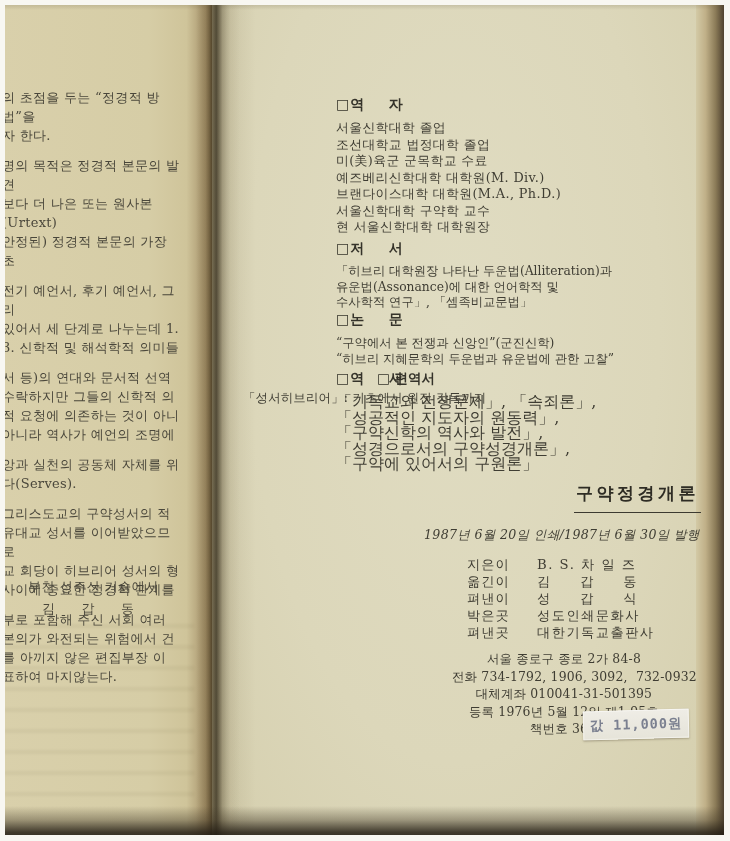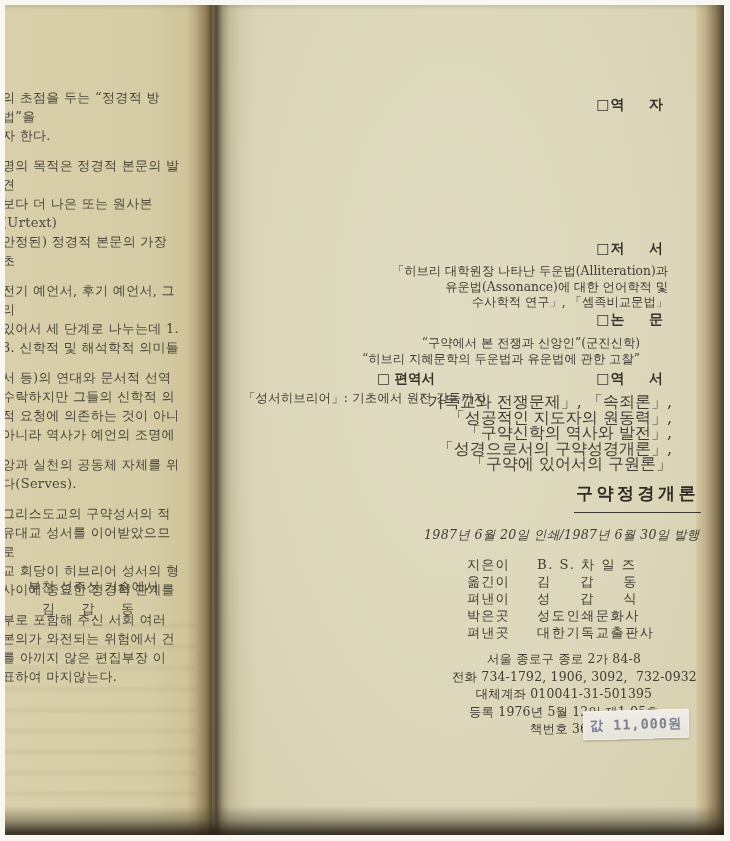--- a/index.html
+++ b/index.html
@@ -44,21 +44,21 @@
   .lp-sign{position:absolute;left:2px;top:578px;width:180px;z-index:5;font-size:13px;color:#4a473b;}
   .lp-sign .place{padding-left:26px;letter-spacing:.5px;}
   .lp-sign .name{padding-left:40px;margin-top:4px;white-space:pre;letter-spacing:2px;}
   .bleed{
     position:absolute;left:4px;top:618px;width:190px;height:190px;z-index:2;opacity:.5;
     background:repeating-linear-gradient(0deg,rgba(108,98,66,0) 0 12px,rgba(108,98,66,.14) 12px 16px,rgba(108,98,66,0) 16px 21px);
     filter:blur(1.2px);
   }
   
   .rp{position:absolute;z-index:5;}
-  .sec{width:336px;text-align:right;}
+  .sec{width:336px;text-align:left;}
   .sec-h{font-size:14px;font-weight:bold;letter-spacing:1px;white-space:pre;color:#35332a;padding-right:8px;}
   .sec-lines{margin-top:6px;}
   .sec1 .sec-lines div{font-size:12.8px;line-height:16.5px;white-space:pre;letter-spacing:.4px;}
   .sec2 .sec-lines div{font-size:12.3px;line-height:15.5px;white-space:pre;padding-right:4px;}
   .sec3 .sec-lines div{font-size:12.3px;line-height:16px;white-space:pre;padding-right:32px;}
   .sec5 .sec-lines div{font-size:16px;line-height:15.5px;white-space:pre;}
   .edited-h{font-size:13.5px;font-weight:bold;white-space:pre;color:#35332a;}
   .edited-line{font-size:12.4px;white-space:pre;letter-spacing:.2px;}
   .book-title{
     font-size:17px;font-weight:bold;letter-spacing:3.5px;color:#2e2c24;
@@ -119,20 +119,29 @@
 를 아끼지 않은 편집부장 이
 표하여 마지않는다.</div>
       </div>
     <div class="lp-sign">
       <div class="place">부천 성주산 기슭에서</div>
       <div class="name">김    갑    동</div>
     </div>
 
     <div class="rp sec sec1" style="left:336px;top:96px">
       <div class="sec-h">□역    자</div>
+      <div class="sec-lines">
+          <div>서울신학대학 졸업</div>
+          <div>조선대학교 법정대학 졸업</div>
+          <div>미(美)육군 군목학교 수료</div>
+          <div>예즈베리신학대학 대학원(M. Div.)</div>
+          <div>브랜다이스대학 대학원(M.A., Ph.D.)</div>
+          <div>서울신학대학 구약학 교수</div>
+          <div>현 서울신학대학 대학원장</div>
+        </div>
     </div>
 
     <div class="rp sec sec2" style="left:336px;top:240px">
       <div class="sec-h">□저    서</div>
       <div class="sec-lines">
           <div>「히브리 대학원장 나타난 두운법(Alliteration)과</div>
           <div>유운법(Assonance)에 대한 언어학적 및</div>
           <div>수사학적 연구」, 「셈족비교문법」</div>
         </div>
     </div>

